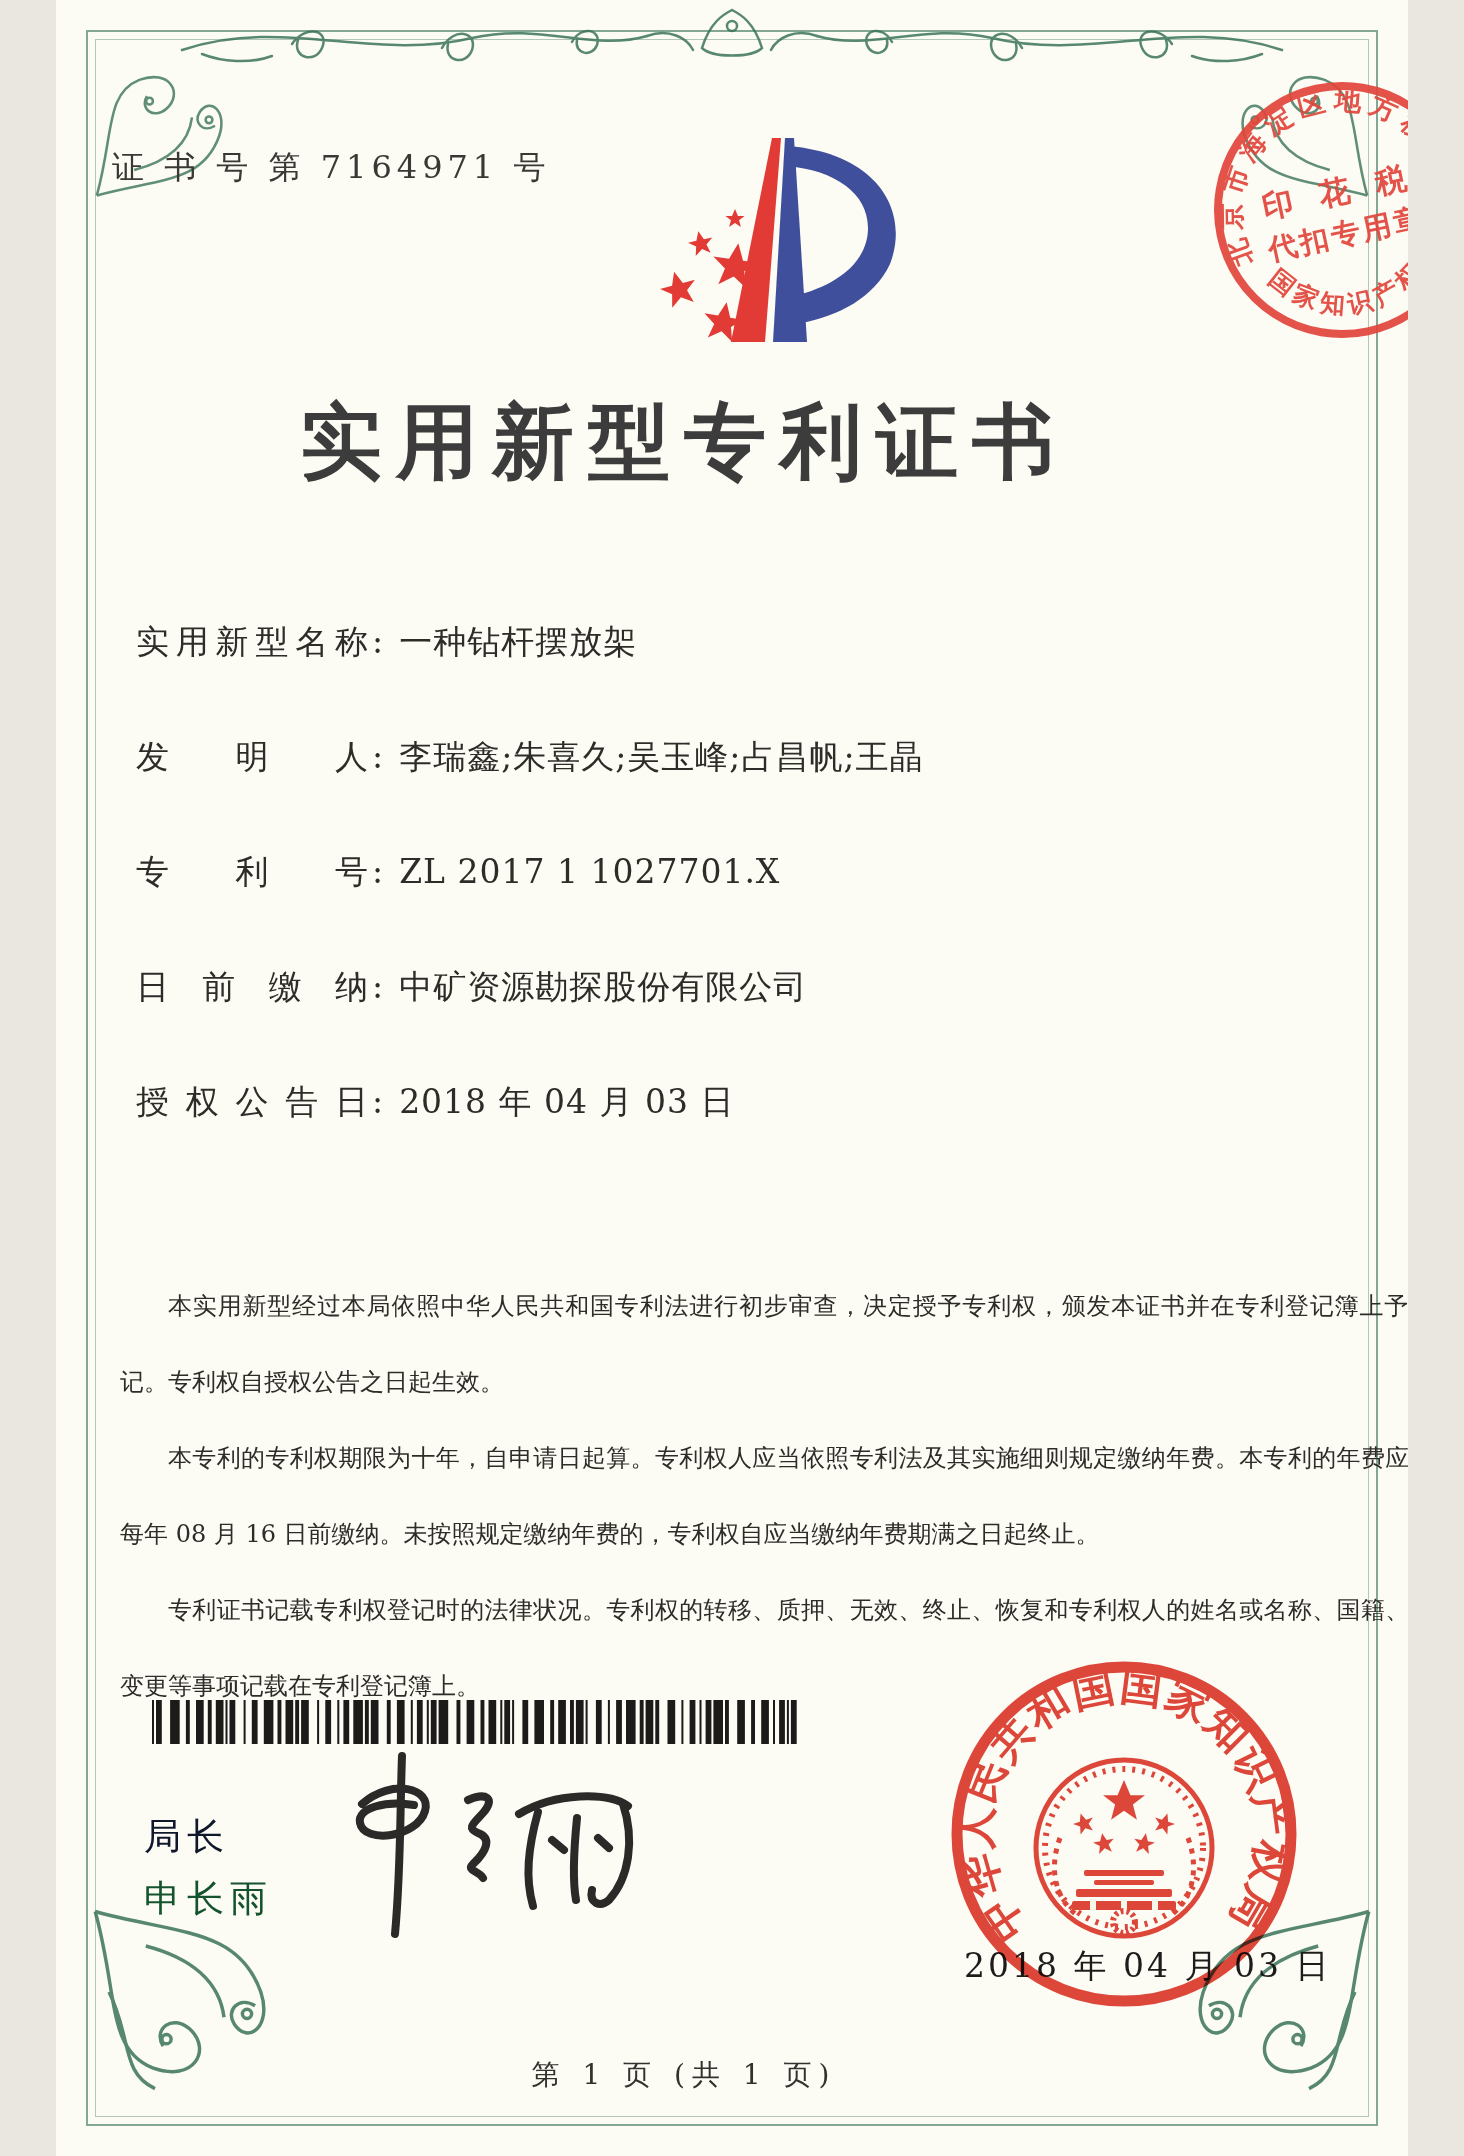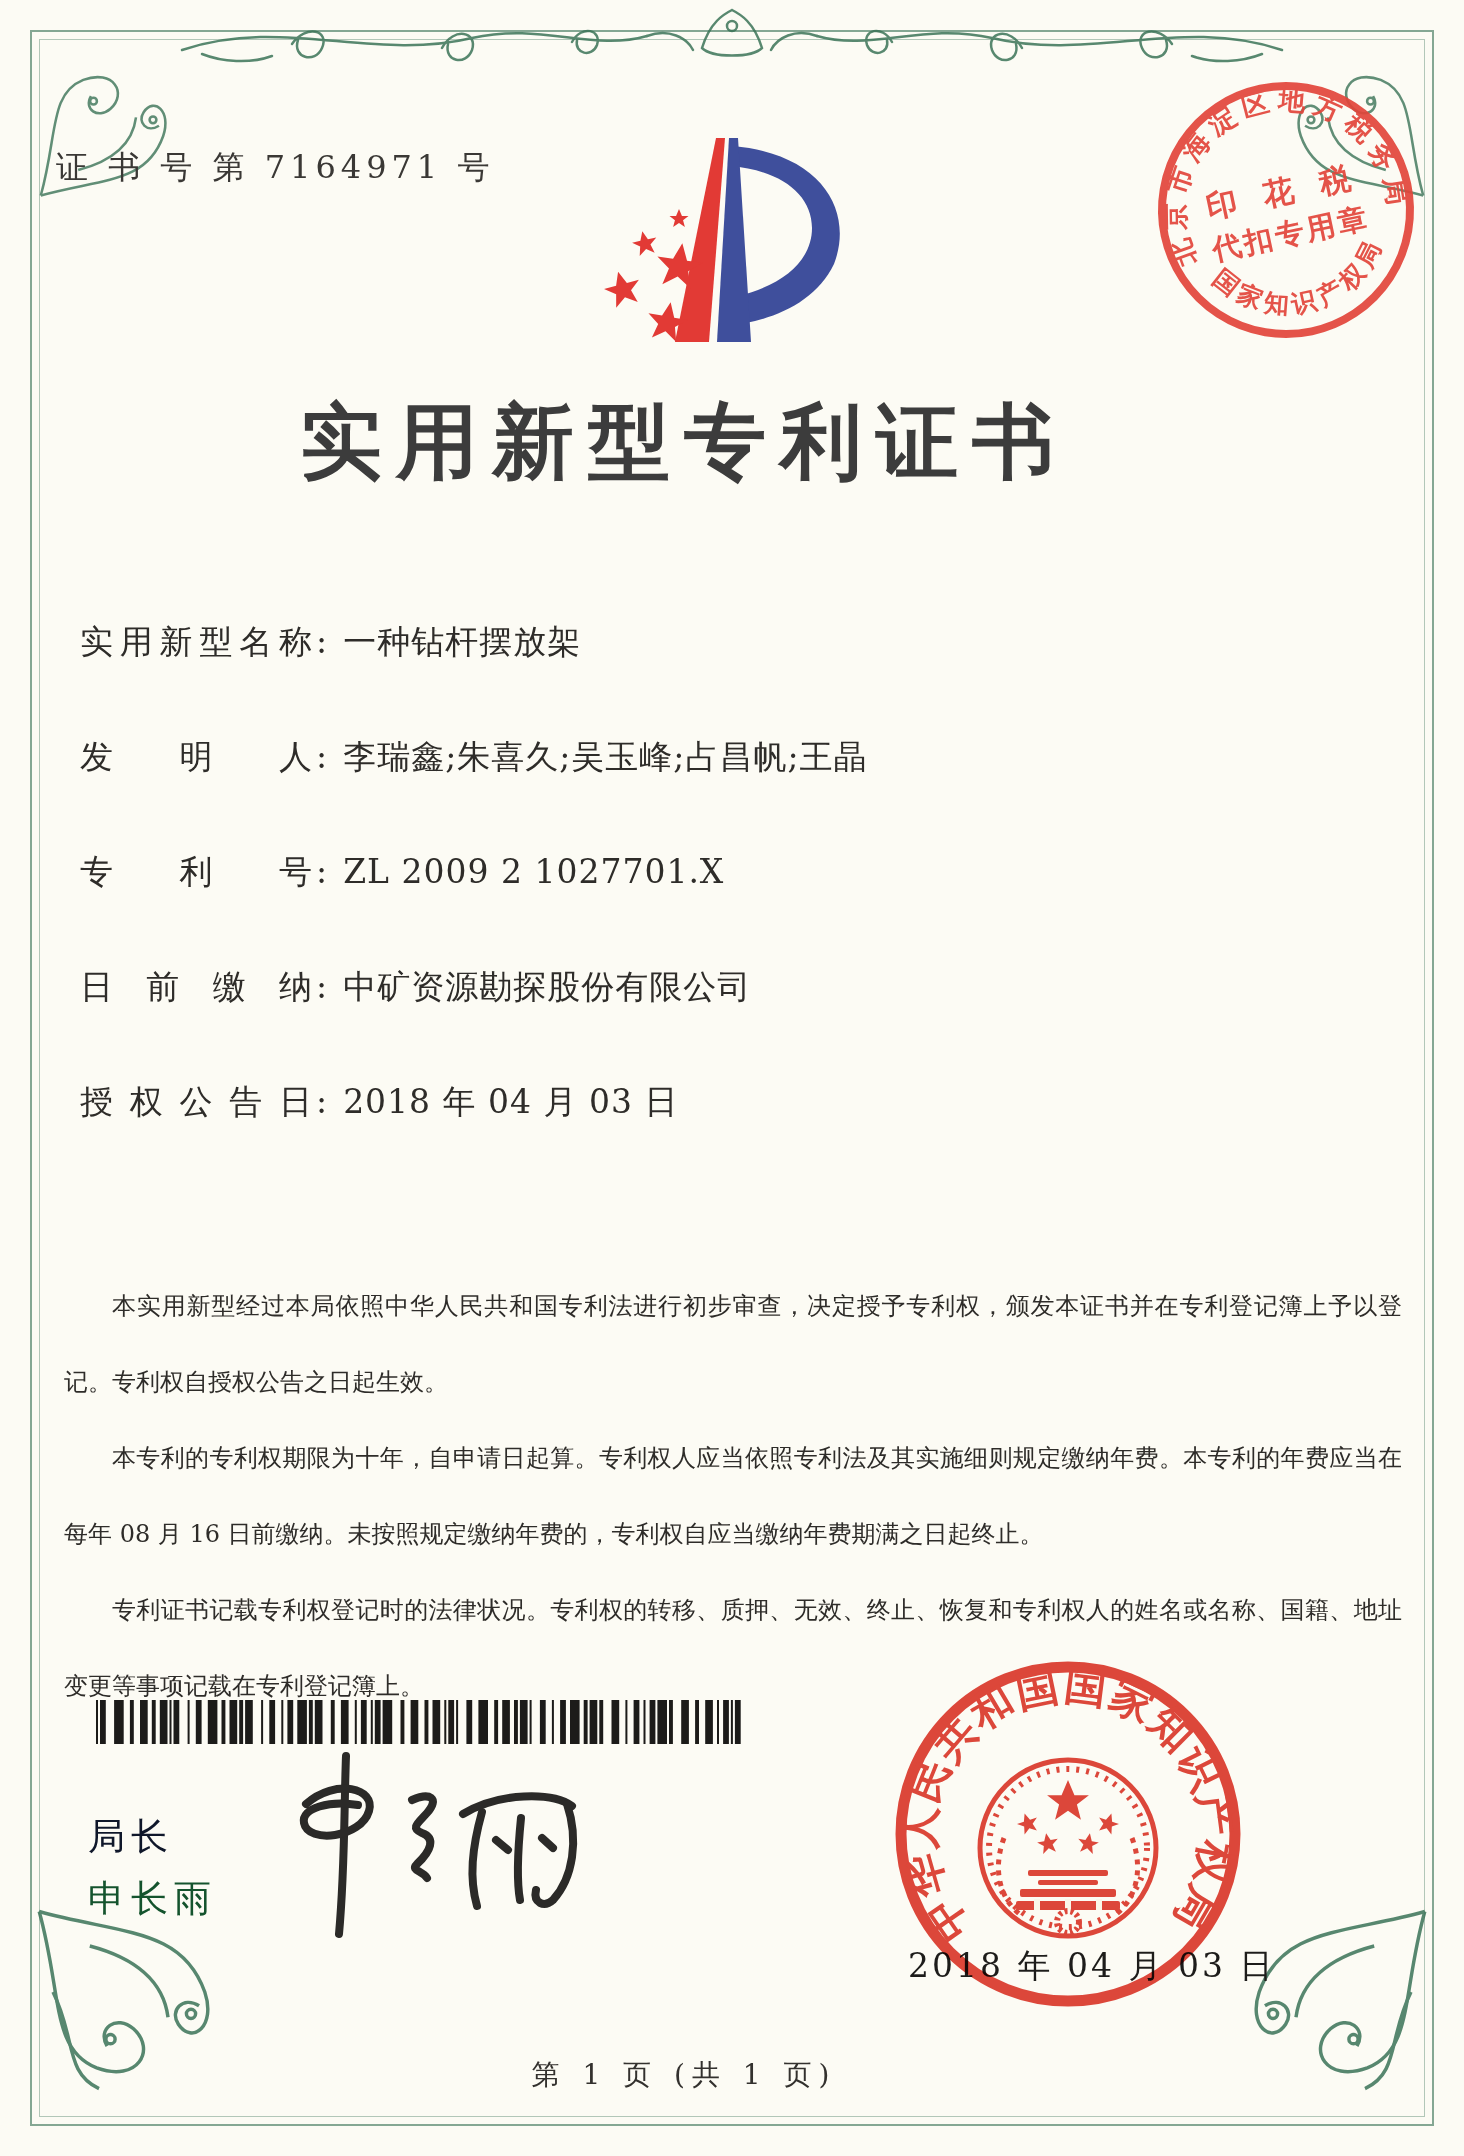--- a/index.html
+++ b/index.html
@@ -1,17 +1,17 @@
 <!DOCTYPE html>
 <html><head>
 <meta charset="utf-8">
 <style>
   html,body{margin:0;padding:0;background:#e9e7df;}
   .page{
-    position:relative;width:1464px;height:2156px;margin:0 auto;
+    position:relative;width:1352px;height:2156px;margin:0 auto;
     background:#fcfbf4;overflow:hidden;
     font-family:"DejaVu Serif","Liberation Serif",serif;color:#2e2c29;
   }
   .frame-a{position:absolute;inset:30px;border:2px solid rgba(58,115,87,.62);pointer-events:none;}
   .frame-b{position:absolute;inset:39px;border:1px solid rgba(58,115,87,.38);pointer-events:none;}
   .orn{position:absolute;pointer-events:none;}
   .orn svg{display:block;}
   .corner-tl{left:34px;top:34px;}
   .corner-tr{right:34px;top:34px;transform:scaleX(-1);}
   .corner-bl{left:30px;bottom:26px;transform:scaleY(-1);}
@@ -173,21 +173,21 @@
   <div class="title">实用新型专利证书</div>
 
   <div class="fields">
     <div class="field-row">
       <span class="field-label">实用新型名称</span><span class="field-colon">:</span><span class="field-value">一种钻杆摆放架</span>
     </div>
     <div class="field-row">
       <span class="field-label">发明人</span><span class="field-colon">:</span><span class="field-value">李瑞鑫;朱喜久;吴玉峰;占昌帆;王晶</span>
     </div>
     <div class="field-row">
-      <span class="field-label">专利号</span><span class="field-colon">:</span><span class="field-value">ZL 2009 2 1027701.X</span>
+      <span class="field-label">专利号</span><span class="field-colon">:</span><span class="field-value">ZL 2017 1 1027701.X</span>
     </div>
     <div class="field-row">
       <span class="field-label">日前缴纳</span><span class="field-colon">:</span><span class="field-value">中矿资源勘探股份有限公司</span>
     </div>
     <div class="field-row">
       <span class="field-label">授权公告日</span><span class="field-colon">:</span><span class="field-value">2018 年 04 月 03 日</span>
     </div>
   </div>
 
   <div class="paras">

